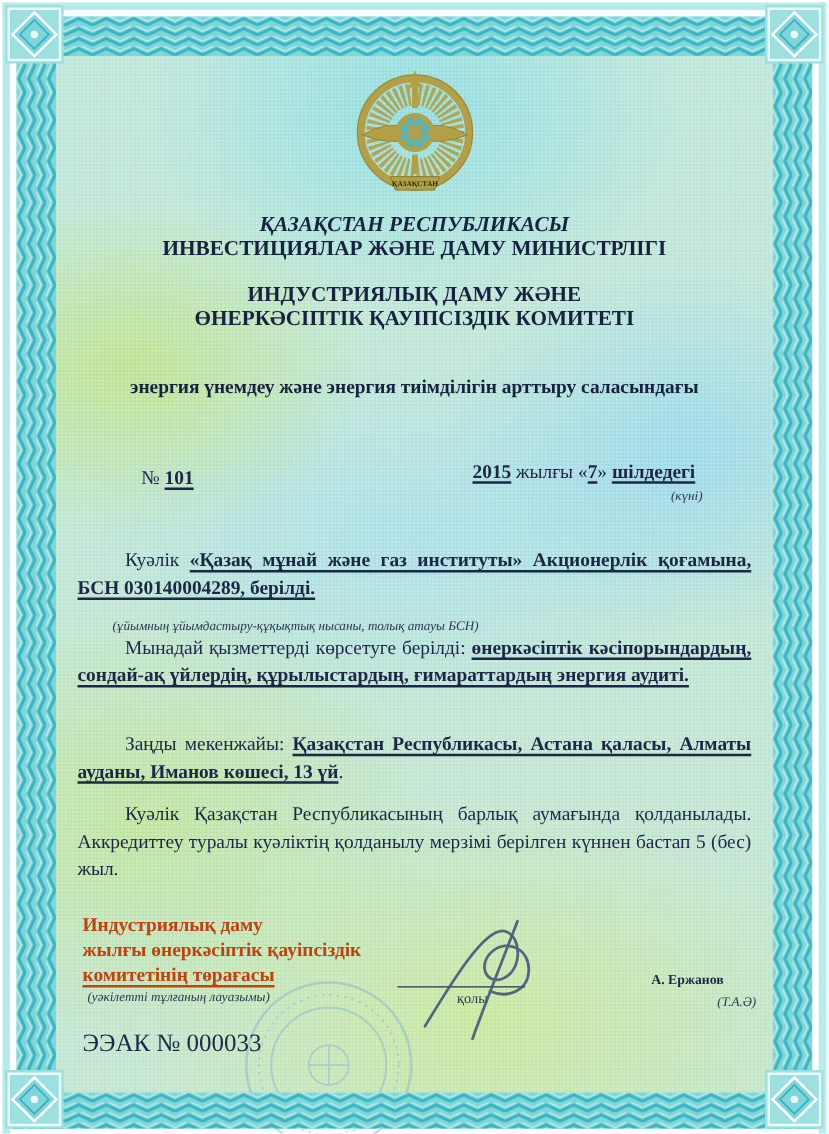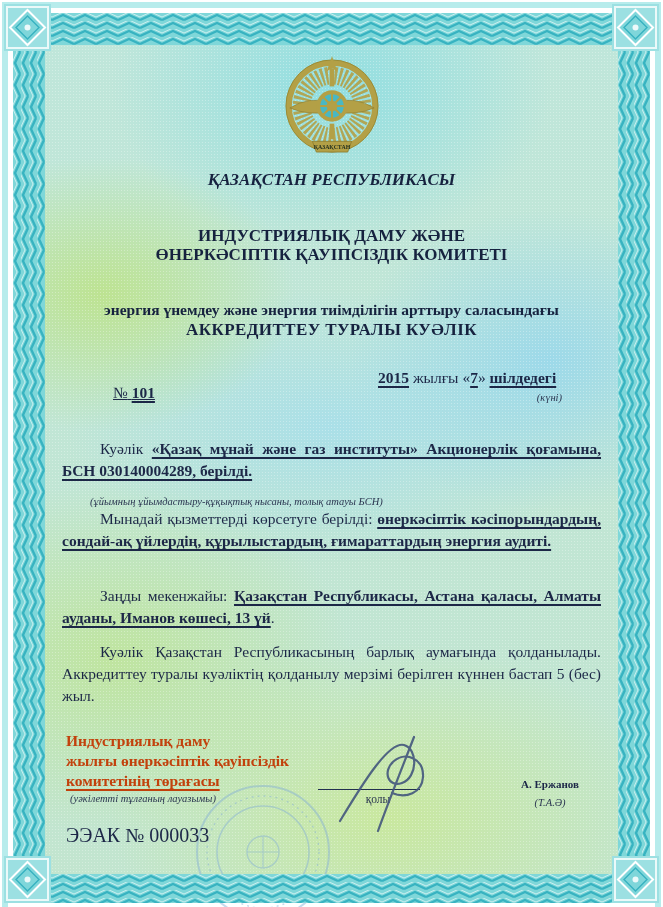--- a/index.html
+++ b/index.html
@@ -153,27 +153,27 @@
     <circle cx="50" cy="52" r="5.5" fill="#b3a046"></circle>
     <path d="M50 38 V66 M36 52 H64 M40 42 L60 62 M60 42 L40 62" stroke="#b3a046" stroke-width="2"></path>
     <path d="M50 1 L52 7 L58 7 L53.5 11 L55.5 17 L50 13 L44.5 17 L46.5 11 L42 7 L48 7 Z" fill="#b3a046"></path>
     <rect x="47.6" y="14" width="4.8" height="18" fill="#b3a046"></rect>
     <rect x="47.6" y="70" width="4.8" height="16" fill="#b3a046"></rect>
     <path d="M30 88 L70 88 L66 99 L34 99 Z" fill="#b3a046" stroke="#8a7a2c" stroke-width="0.8"></path>
     <text x="50" y="96" text-anchor="middle" font-size="6" font-weight="bold" fill="#23301f">ҚАЗАҚСТАН</text>
   </svg>
 
   <div class="abs h-center hdr content-layer" style="top:170px;font-style:italic;">ҚАЗАҚСТАН РЕСПУБЛИКАСЫ</div>
+  <div class="abs h-center hdr content-layer" style="top:189px;">ИНВЕСТИЦИЯЛАР ЖӘНЕ ДАМУ МИНИСТРЛІГІ</div>
   <div class="abs h-center hdr content-layer" style="top:226px;">ИНДУСТРИЯЛЫҚ ДАМУ ЖӘНЕ</div>
   <div class="abs h-center hdr content-layer" style="top:245px;">ӨНЕРКӘСІПТІК ҚАУІПСІЗДІК КОМИТЕТІ</div>
 
   <div class="abs h-center ttl1 content-layer" style="top:301px;">энергия үнемдеу және энергия тиімділігін арттыру саласындағы</div>
-  <div class="abs h-center ttl2 content-layer" style="top:320px;">АККРЕДИТТЕУ ТУРАЛЫ КУӘЛІК</div>
-
-  <div class="abs num-row nowrap content-layer" style="left:113px;top:384px;text-decoration:underline;"><span>№</span> <span class="bu">101</span></div>
+
+  <div class="abs num-row nowrap content-layer" style="left:113px;top:374px;"><span>№</span> <span class="bu">101</span></div>
   <div class="abs num-row nowrap content-layer" style="left:378px;top:369px;"><span class="bu">2015</span> <span>жылғы</span> <span>«</span><span class="bu">7</span><span>»</span> <span class="bu">шілдедегі</span></div>
   <div class="abs cap content-layer" style="left:490px;top:392px;width:72px;text-align:right;">(күні)</div>
 
   <p class="abs body-p content-layer" style="top:438px;"><span>Куәлік</span> <span class="bu">«Қазақ мұнай және газ институты» Акционерлік қоғамына, БСН 030140004289, берілді.</span></p>
   <div class="abs cap content-layer" style="left:90px;top:496px;width:420px;">(ұйымның ұйымдастыру-құқықтық нысаны, толық атауы БСН)</div>
 
   <p class="abs body-p content-layer" style="top:508px;"><span>Мынадай қызметтерді көрсетуге берілді:</span> <span class="bu">өнеркәсіптік кәсіпорындардың, сондай-ақ үйлердің, құрылыстардың, ғимараттардың энергия аудиті.</span></p>
 
   <p class="abs body-p content-layer" style="top:585px;"><span>Заңды мекенжайы:</span> <span class="bu">Қазақстан Республикасы, Астана қаласы, Алматы ауданы, Иманов көшесі, 13 үй</span><span>.</span></p>
 
@@ -188,17 +188,17 @@
   <div class="abs cap content-layer" style="left:336px;top:793px;width:84px;text-align:center;font-style:normal;font-size:11.5px;">қолы</div>
 
   <svg class="abs sig-ink" style="left:330px;top:733px;" width="120" height="105">
     <g fill="none" stroke="#44577d" stroke-width="2.2" stroke-linecap="round" opacity="0.9">
       <path d="M10 88 C 30 55, 58 8, 74 12 C 88 16, 88 44, 72 50 C 58 55, 52 38, 64 28 C 76 18, 94 26, 93 44 C 92 60, 76 66, 62 60"></path>
       <path d="M84 4 C 74 30, 58 70, 48 98"></path>
     </g>
   </svg>
 
   <div class="abs name content-layer" style="left:495px;top:778px;width:110px;text-align:center;">А. Ержанов</div>
-  <div class="abs cap content-layer" style="left:495px;top:797px;width:110px;text-align:center;">(Т.А.Ә)</div>
+  <div class="abs cap content-layer" style="left:495px;top:797px;width:110px;text-align:right;">(Т.А.Ә)</div>
 
   <div class="abs registry content-layer" style="left:66px;top:824px;">ЭЭАК № 000033</div>
 
 </div>
 
 </body></html>

